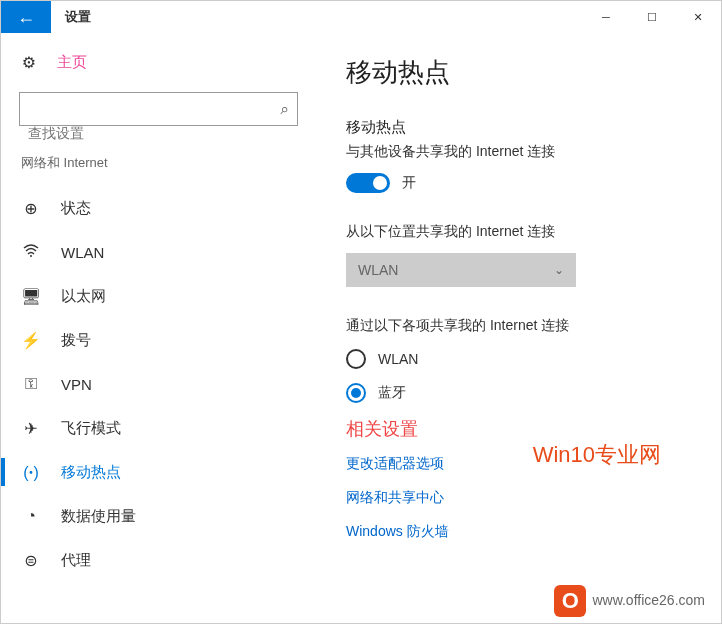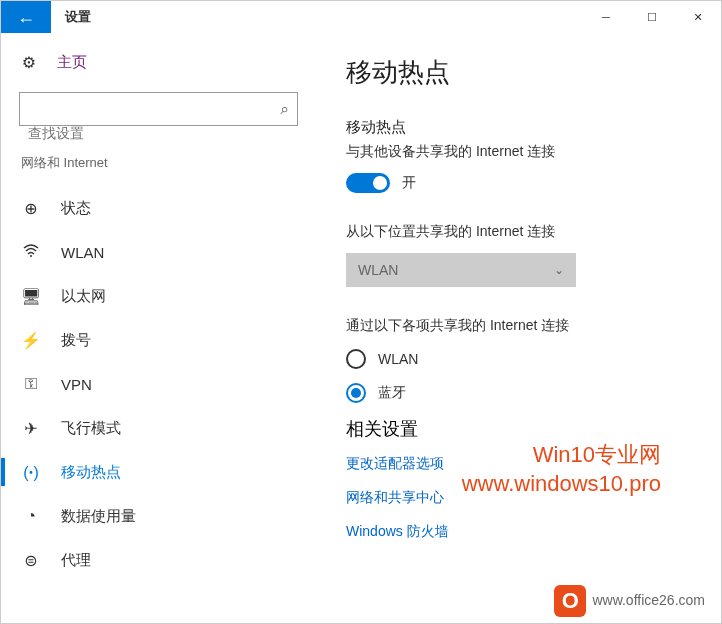--- a/index.html
+++ b/index.html
@@ -9,21 +9,21 @@
     .back-btn { width: 50px; background: #0078d7; color: #fff; display: flex; align-items: center; justify-content: center; font-size: 18px; }
     .title-text { flex: 1; display: flex; align-items: center; padding-left: 14px; font-size: 13px; color: #333; font-weight: bold; }
     .win-controls { display: flex; }
     .win-btn { width: 46px; display: flex; align-items: center; justify-content: center; font-size: 11px; color: #333; }
     
     .content { display: flex; height: calc(100% - 32px); }
     
     .sidebar { width: 315px; padding: 20px 18px 0 18px; }
     .home-row { display: flex; align-items: center; margin-bottom: 20px; cursor: pointer; }
     .home-row .icon { width: 20px; text-align: center; margin-right: 18px; color: #333; }
-    .home-row .label { font-size: 15px; color: #701a75; }
+    .home-row .label { font-size: 15px; color: #ec4899; }
     
     .search-box { display: flex; align-items: center; border: 1px solid #999; height: 34px; padding: 0 8px; margin-bottom: 28px; }
     .search-box input { flex: 1; border: none; outline: none; font-size: 14px; color: #555; background: transparent; margin-top: 48px; }
     .search-icon { font-size: 15px; color: #555; }
     
     .category-header { font-size: 13px; color: #666; margin-bottom: 14px; padding-left: 2px; }
     
     .nav-list { list-style: none; }
     .nav-item { display: flex; align-items: center; height: 44px; cursor: pointer; position: relative; padding-left: 2px; }
     .nav-item .icon { width: 20px; text-align: center; margin-right: 20px; color: #333; font-size: 16px; }
@@ -47,21 +47,21 @@
     
     .radio-row { display: flex; align-items: center; margin: 14px 0; cursor: pointer; }
     .radio { width: 20px; height: 20px; border: 2px solid #333; border-radius: 50%; margin-right: 12px; display: flex; align-items: center; justify-content: center; }
     .radio.selected { border-color: #0078d7; }
     .radio.selected::after { content: ""; width: 10px; height: 10px; border-radius: 50%; background: #0078d7; }
     .radio-label { font-size: 14px; color: #333; }
     
     .device-row { font-size: 14px; color: #333; margin-top: 26px; margin-bottom: 30px; }
     .device-row .count { margin-left: 26px; }
     
-    .related-title { font-size: 18px; color: #000000; margin-bottom: 14px; }
+    .related-title { font-size: 18px; color: #ef4444; margin-bottom: 14px; }
     .link { font-size: 14px; color: #0066cc; margin-bottom: 16px; cursor: pointer; display: block; }
     
     .watermark1 { position: absolute; right: 60px; top: 440px; color: #e84c1a; font-size: 22px; font-family: Arial; pointer-events: none; text-align: right; line-height: 1.3; }
     .watermark2 { position: absolute; right: 16px; bottom: 6px; display: flex; align-items: center; font-family: Arial; pointer-events: none; }
     .watermark2 .o-icon { width: 32px; height: 32px; background: #e84c1a; border-radius: 6px; margin-right: 6px; display: flex; align-items: center; justify-content: center; color: #fff; font-size: 22px; font-weight: bold; }
     .watermark2 .text { font-size: 14px; line-height: 1.1; }
     .watermark2 .text .t1 { color: #e84c1a; font-weight: bold; font-size: 17px; }
     .watermark2 .text .t1 .orange { color: #f5a623; }
     .watermark2 .text .t2 { color: #666; font-size: 14px; }
   </style>
@@ -174,21 +174,20 @@
 
     <div class="related-title">相关设置</div>
     <a class="link">更改适配器选项</a>
     <a class="link">网络和共享中心</a>
     <a class="link">Windows 防火墙</a>
   </div>
 </div>
 
 <div class="watermark1">
   <div>Win10专业网</div>
-  <div>www.windows10.pro</div>
 </div>
 
 <div class="watermark2">
   <div class="o-icon">O</div>
   <div class="text">
     <div class="t2">www.office26.com</div>
   </div>
 </div>
 
 </body></html>

